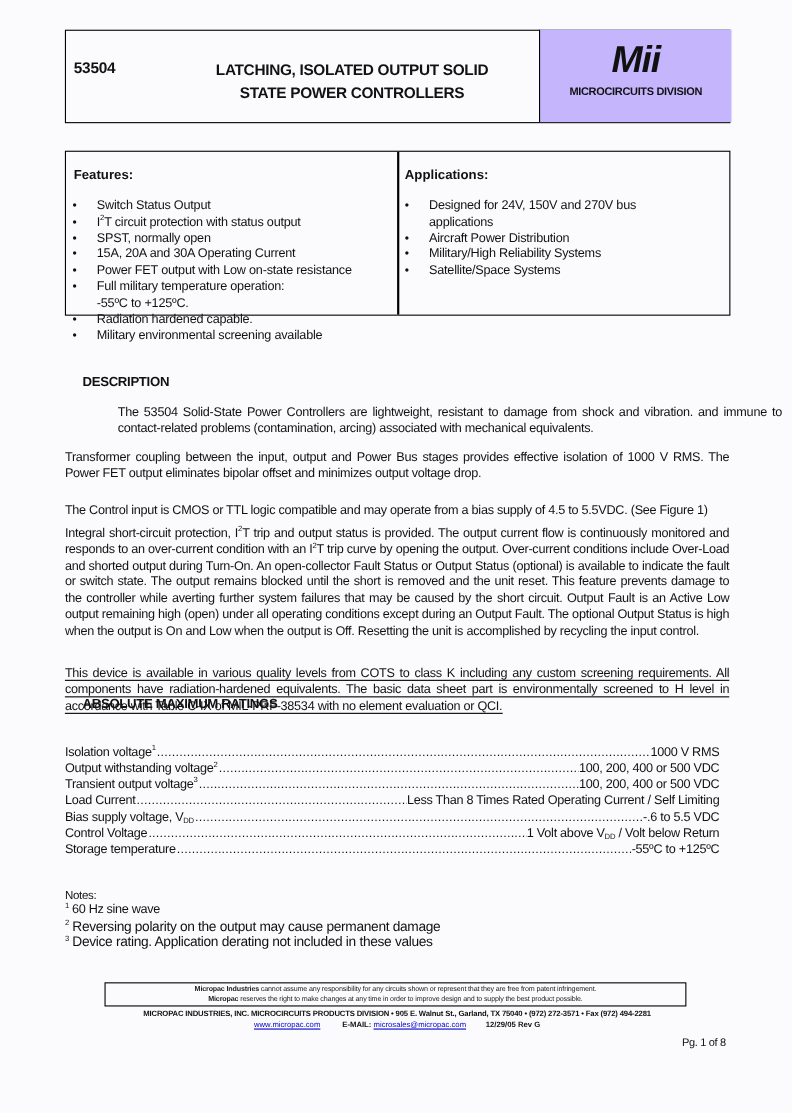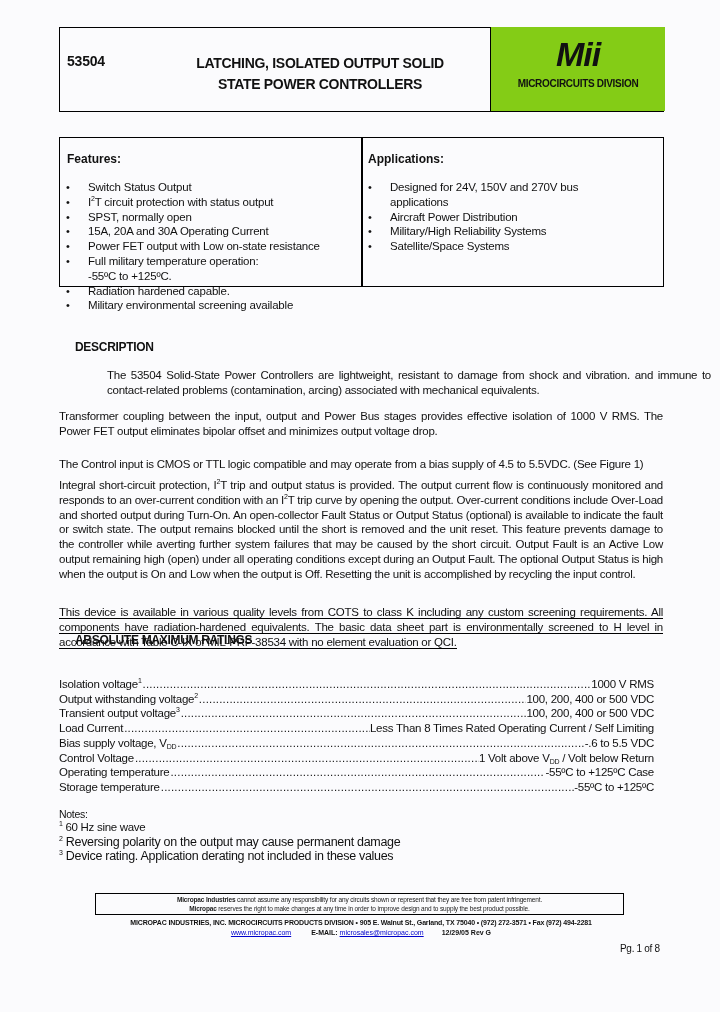--- a/index.html
+++ b/index.html
@@ -4,21 +4,21 @@
 <style>
   * { box-sizing: border-box; margin: 0; padding: 0; }
   html, body { width: 720px; height: 1012px; background: #fbfbfd; }
   body { position: relative; font-family: "Liberation Sans", sans-serif; color: #111; overflow: hidden; }
   .abs { position: absolute; }
 
   
   .header-box { left: 59px; top: 27px; width: 605px; height: 85px; border: 1.5px solid #000; background: #fbfbfd; }
   .part-no { left: 7px; top: 25px; font-size: 14px; font-weight: bold; letter-spacing: -0.2px; }
   .title { left: 100px; top: 25px; width: 320px; font-size: 14px; font-weight: bold; text-align: center; line-height: 21px; letter-spacing: -0.3px; }
-  .logo-box { left: 430px; top: -1.5px; width: 175px; height: 84px; border-left: 1.5px solid #000; background: #84cc16; }
+  .logo-box { left: 430px; top: -1.5px; width: 175px; height: 84px; border-left: 1.5px solid #000; background: #c4b5fd; }
   .logo-text { left: 0; top: 8px; width: 100%; text-align: center; font-size: 34px; font-weight: bold; font-style: italic; letter-spacing: -1px; line-height: 38px; }
   .logo-sub { left: 0; top: 51px; width: 100%; text-align: center; font-size: 10px; font-weight: bold; letter-spacing: -0.3px; }
 
   
   .fa-box { left: 59px; top: 137px; width: 605px; height: 150px; border: 1.5px solid #000; }
   .fa-divider { left: 301px; top: 0; width: 1.5px; height: 100%; background: #000; }
   .fa-col { top: 0; }
   .fa-heading { font-size: 12px; font-weight: bold; position: absolute; top: 14px; }
   .fa-list { position: absolute; top: 42px; list-style: none; font-size: 11.5px; line-height: 14.8px; letter-spacing: -0.2px; }
   .fa-list li { position: relative; padding-left: 23px; }
@@ -131,25 +131,20 @@
     <span class="lbl"><span>Bias supply voltage, V</span><sub>DD</sub></span>
     <span class="dots"></span>
     <span class="val">-.6 to 5.5 VDC</span>
   </div>
   <div class="rating">
     <span class="lbl">Control Voltage</span>
     <span class="dots"></span>
     <span class="val"><span>1 Volt above V</span><sub>DD</sub><span> / Volt below Return</span></span>
   </div>
   <div class="rating">
-    <span class="lbl">Operating temperature </span>
-    <span class="dots"></span>
-    <span class="val">-55ºC to +125ºC Case</span>
-  </div>
-  <div class="rating">
     <span class="lbl">Storage temperature </span>
     <span class="dots"></span>
     <span class="val">-55ºC to +125ºC</span>
   </div>
 </div>
 
 <div class="abs notes">
   <div class="notes-heading">Notes:</div>
   <div class="note note-small"><sup>1</sup><span> 60 Hz sine wave</span></div>
   <div class="note"><sup>2</sup><span> Reversing polarity on the output may cause permanent damage</span></div>

